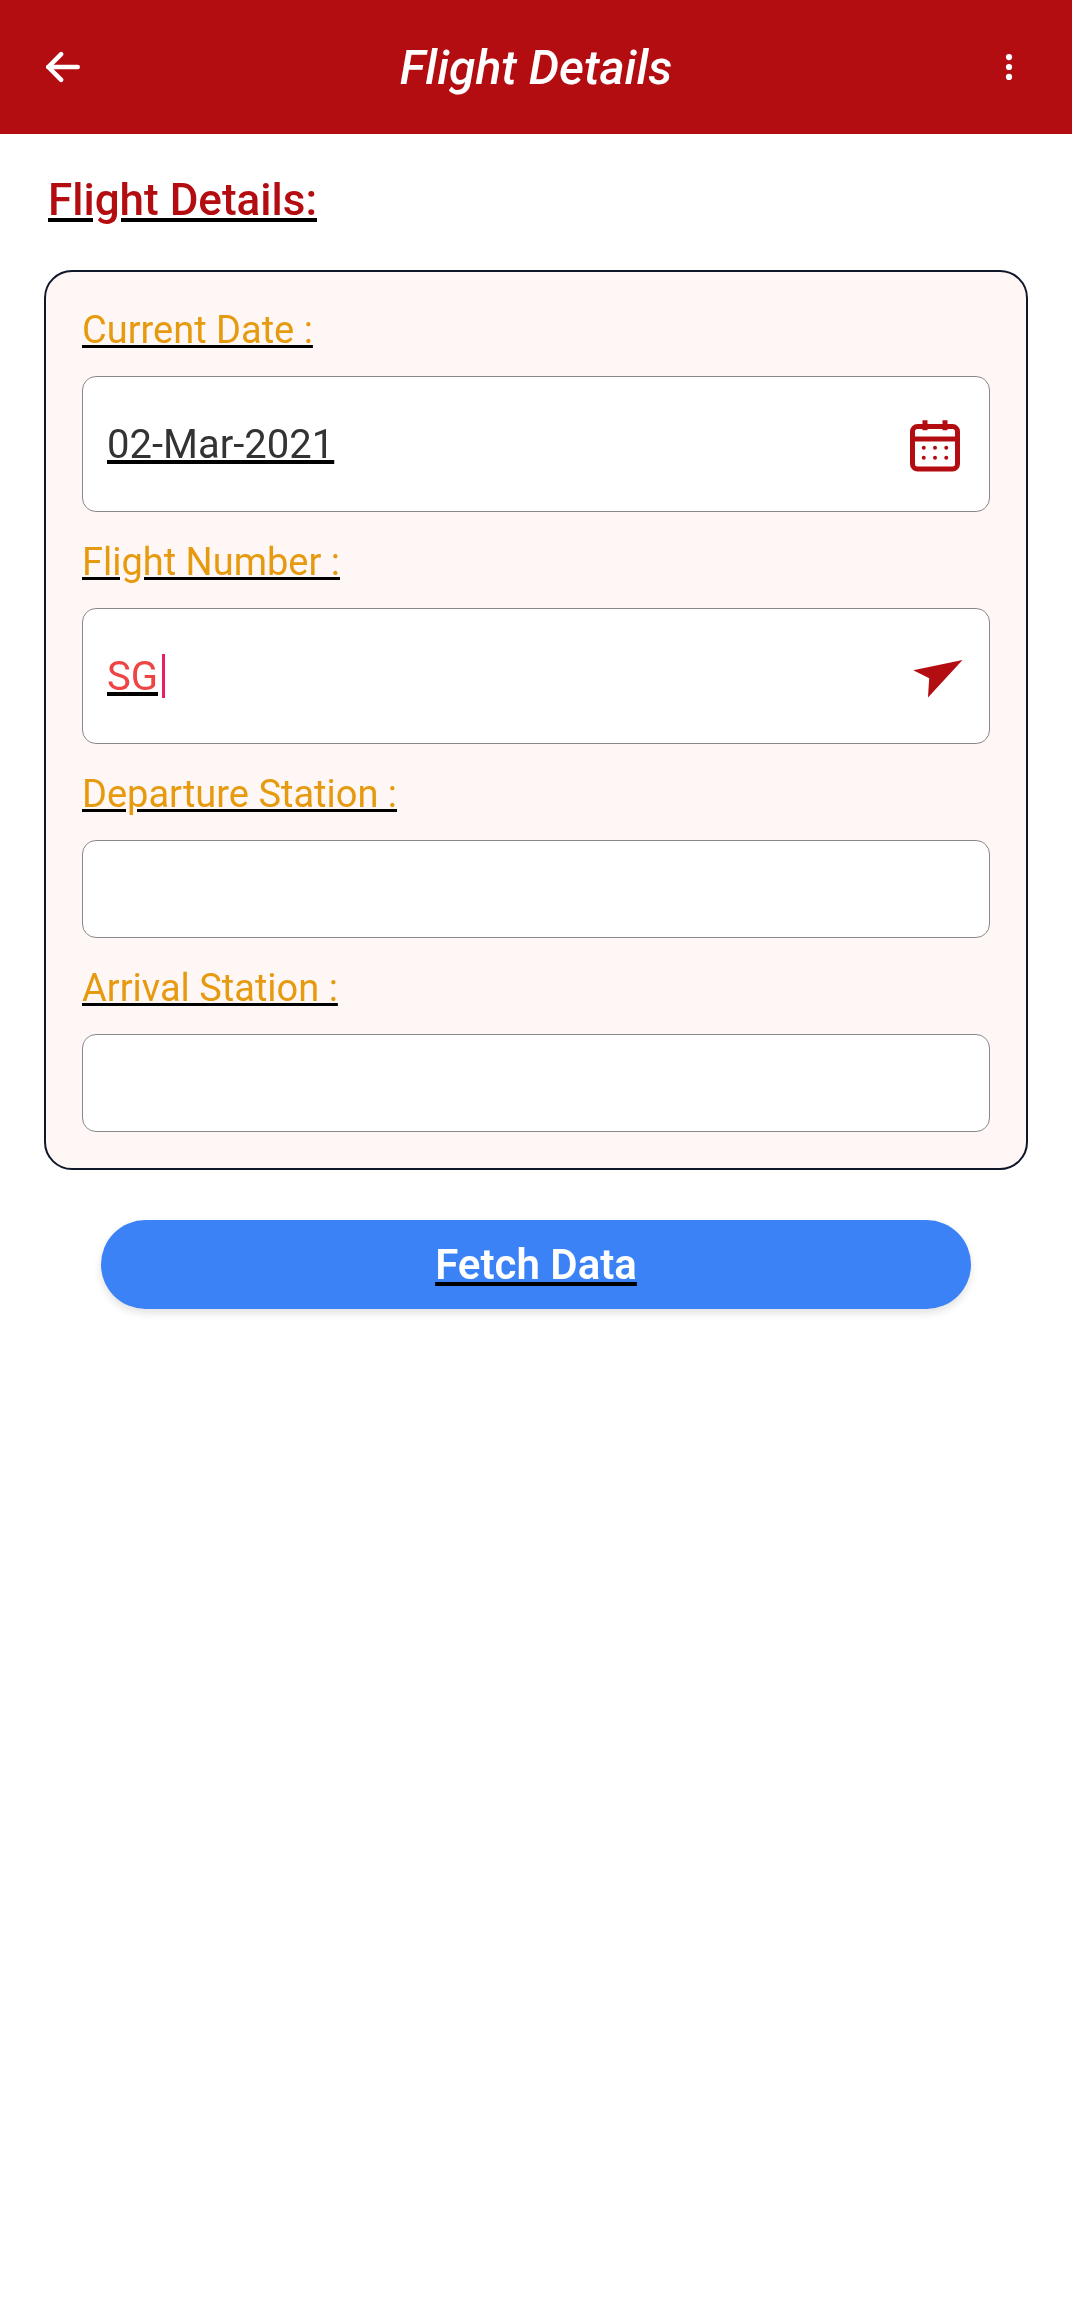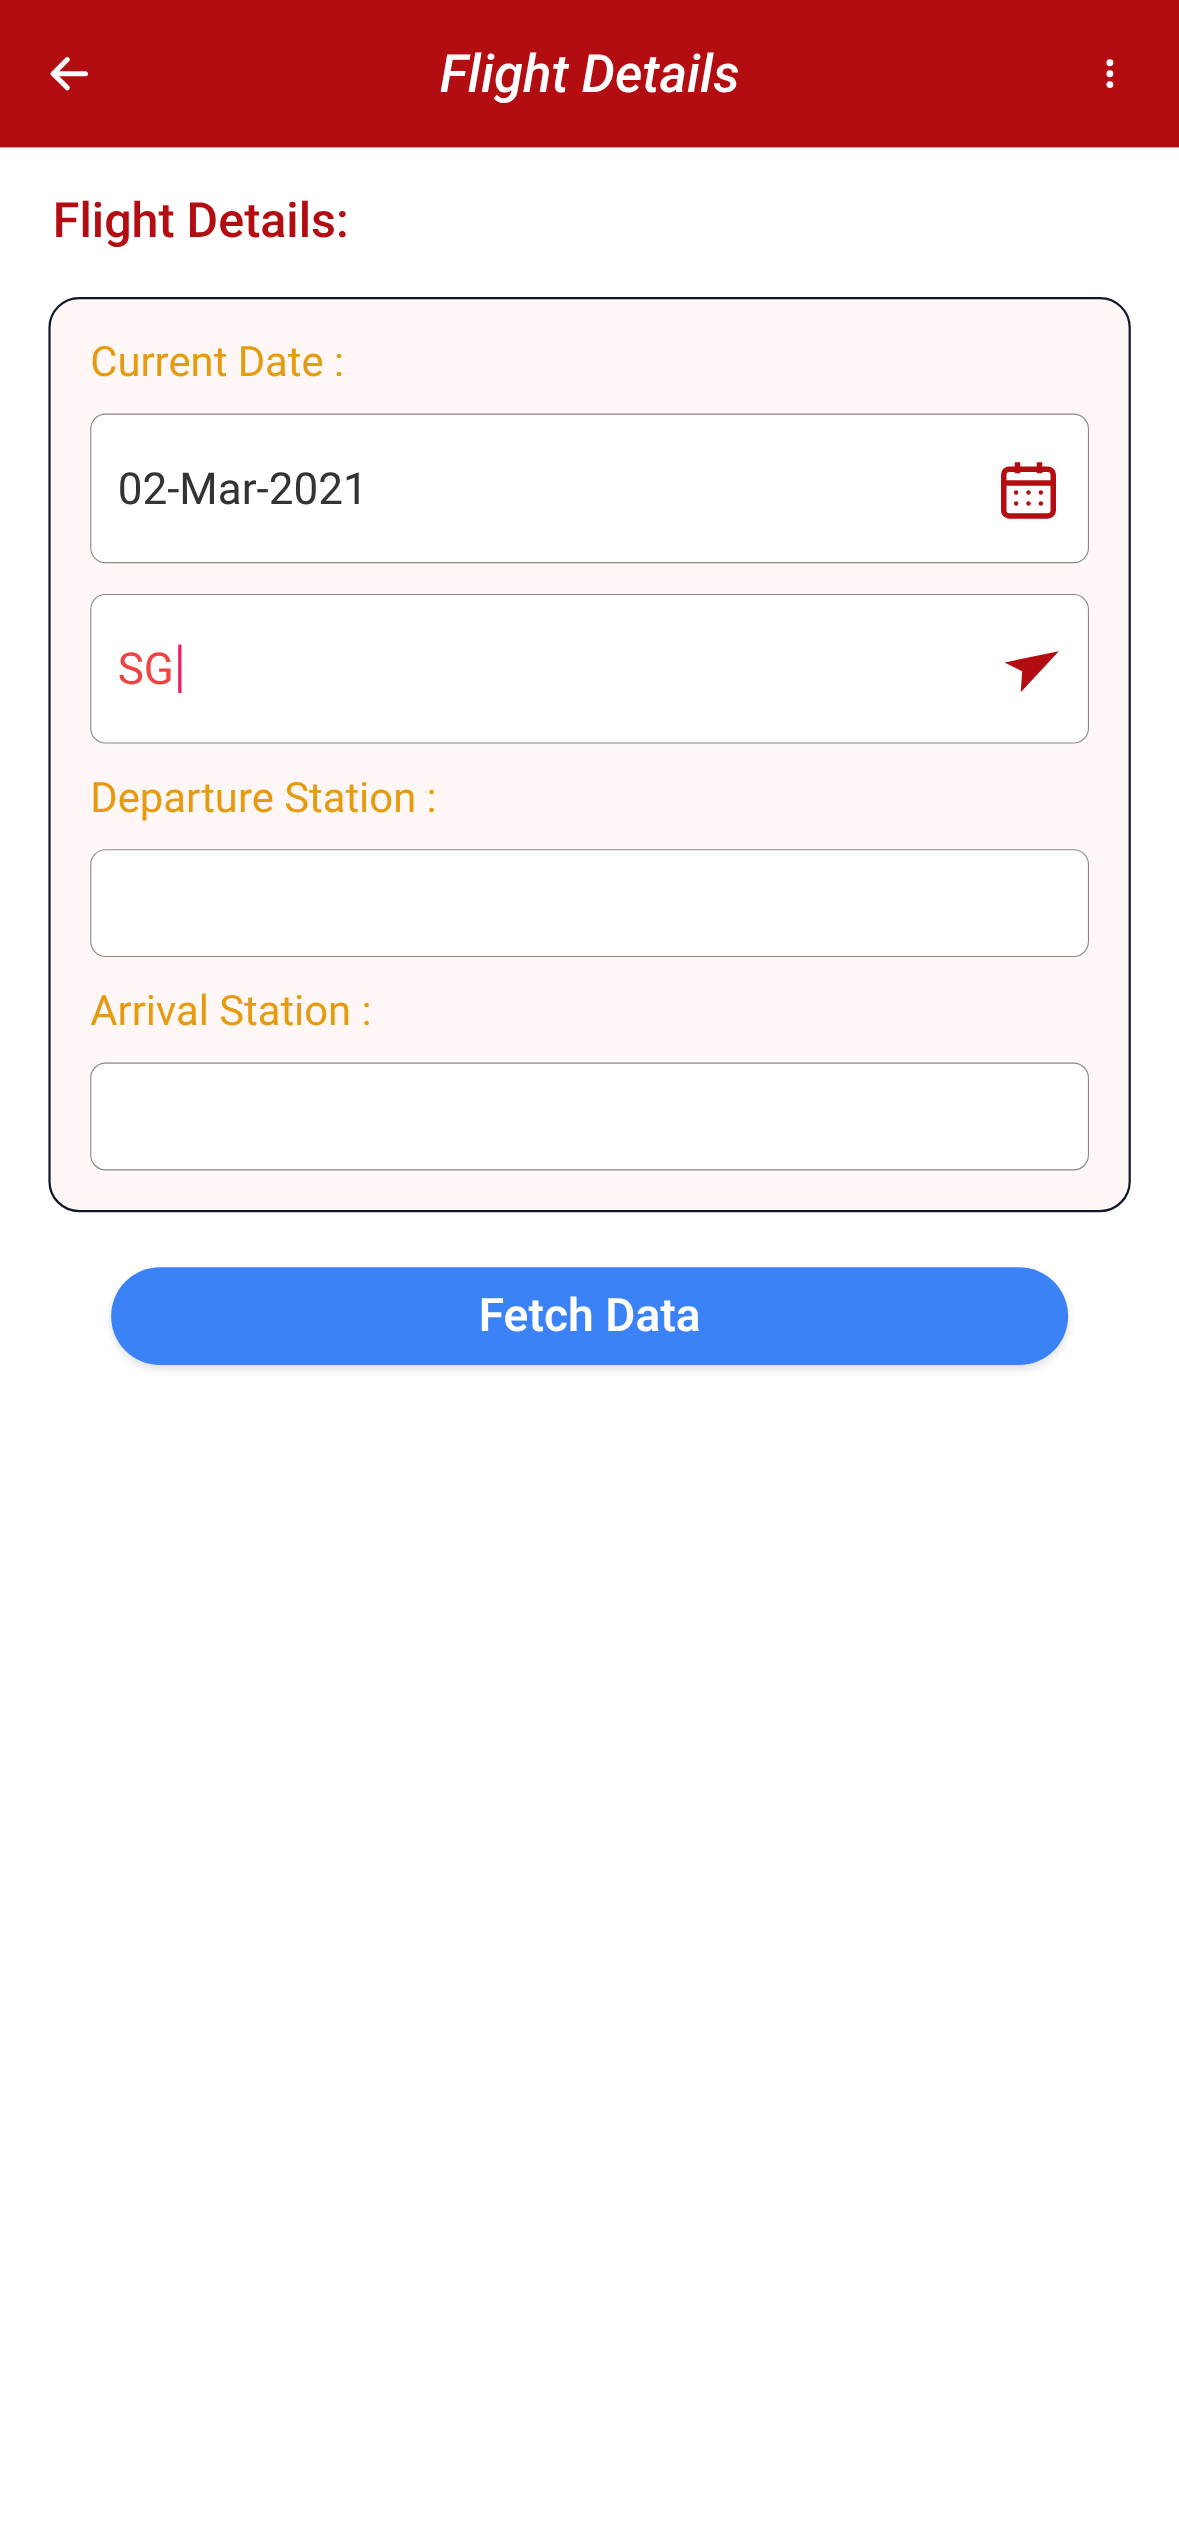--- a/index.html
+++ b/index.html
@@ -40,20 +40,21 @@
   }
   .menu-icon {
     width: 50px;
     height: 50px;
     display: flex;
     align-items: center;
     justify-content: center;
   }
   .content {
     padding: 40px 44px 0 44px;
+    text-decoration: underline;
   }
   .section-title {
     color: #b30d11;
     font-size: 44px;
     font-weight: 500;
     margin-bottom: 44px;
     margin-left: 4px;
   }
   .card {
     border: 2px solid #0f172a;
@@ -168,20 +169,21 @@
             <circle cx="16.5" cy="13.5" r="0.8" fill="#b30d11" stroke="none"></circle>
             <circle cx="7.5" cy="17.5" r="0.8" fill="#b30d11" stroke="none"></circle>
             <circle cx="12" cy="17.5" r="0.8" fill="#b30d11" stroke="none"></circle>
             <circle cx="16.5" cy="17.5" r="0.8" fill="#b30d11" stroke="none"></circle>
           </svg>
         </span>
       </div>
     </div>
 
     <div class="field-group">
+      <span class="field-label">Flight Number :</span>
       <div class="input-wrap">
         <span class="input-prefix">SG</span>
           <span class="cursor"></span>
         <span style="flex:1"></span>
         <span class="input-icon">
           <svg viewBox="0 0 24 24" width="60" height="60" fill="#b30d11">
             <path d="M21,3 L3,12 L10,13.5 L11.5,21 L21,3 Z" transform="rotate(15 12 12)"></path>
           </svg>
         </span>
       </div>

